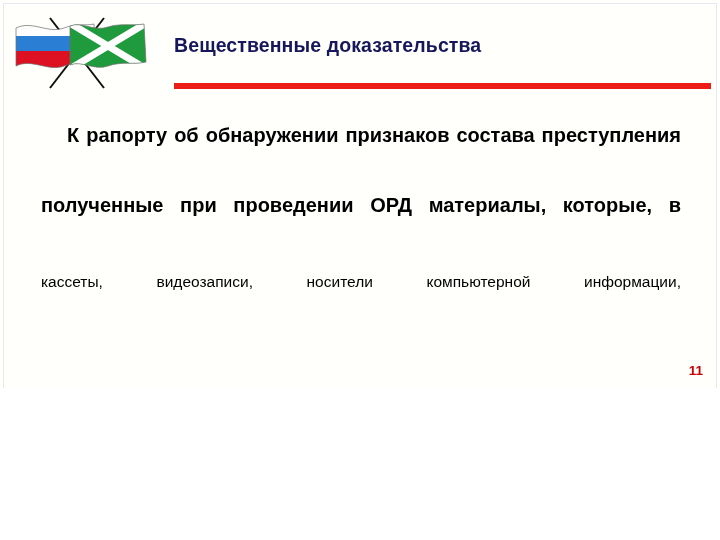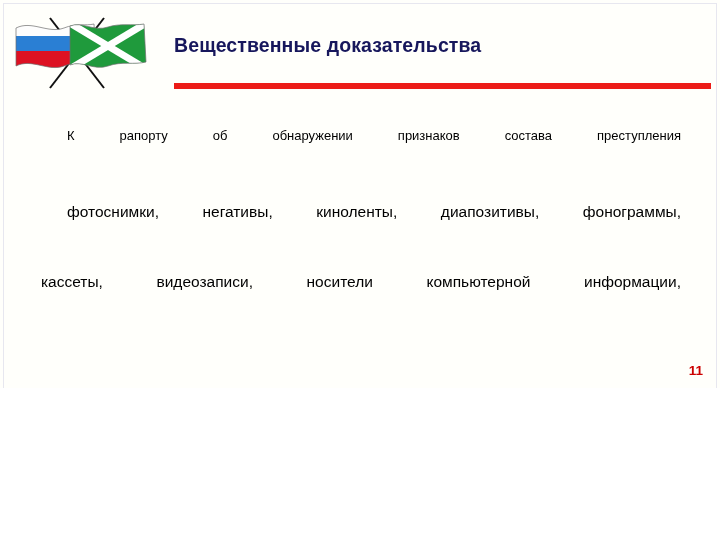--- a/index.html
+++ b/index.html
@@ -83,22 +83,22 @@
     display: inline-block;
     width: 100%;
     height: 0;
   }
   .para .lastline {
     display: block;
     text-align: left;
   }
 
   #para-1 {
-    font-size: 13px;
-    font-weight: normal;
+    font-size: 20px;
+    font-weight: bold;
     line-height: 35px;
   }
   #para-1 .indent {
     padding-left: 26px;
   }
   #para-2 {
     font-size: 15.5px;
     font-weight: normal;
     line-height: 35px;
     margin-top: 6px;
@@ -164,24 +164,24 @@
 
     <div id="slide-title">Вещественные доказательства</div>
 
     <div id="title-rule"></div>
   </div>
 
   <div id="body-block">
 
     <div id="para-1" class="para">
       <span class="justline indent">К рапорту об обнаружении признаков состава преступления</span>
+      <span class="justline">полученные при проведении ОРД материалы, которые, в</span>
     </div>
 
     <div id="para-2" class="para">
-      <span class="justline indent">фотоснимки, негативы, киноленты, диапозитивы, фонограммы,</span>
       <span class="justline">кассеты, видеозаписи, носители компьютерной информации,</span>
 
     </div>
   </div>
 
   <div id="page-number">11</div>
 
 </div>
 
 </body></html>

